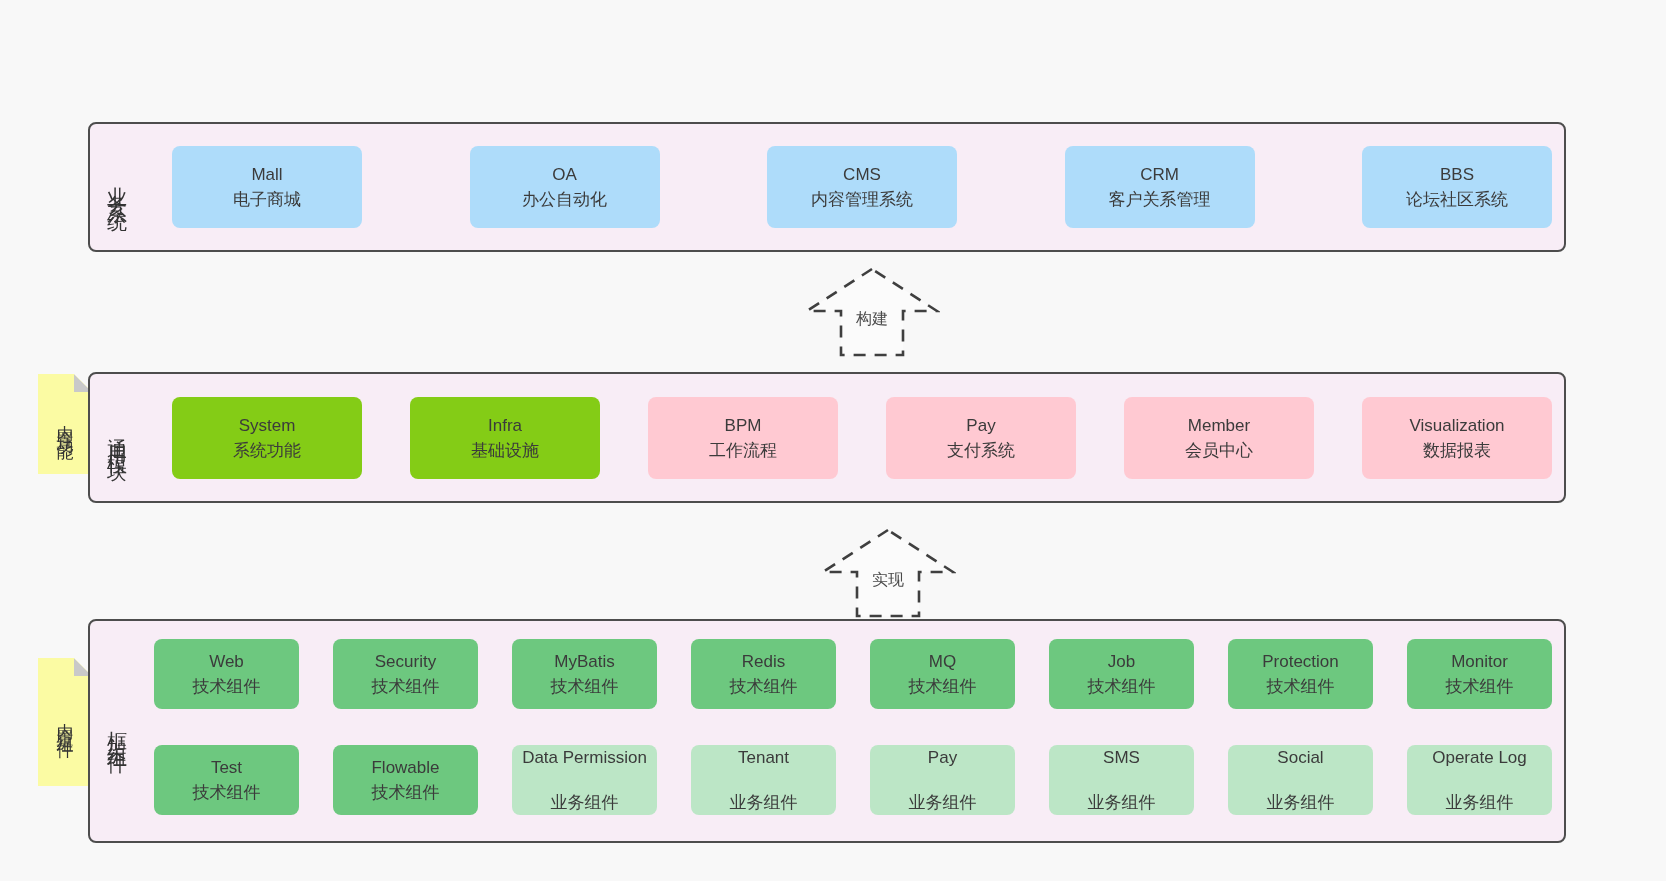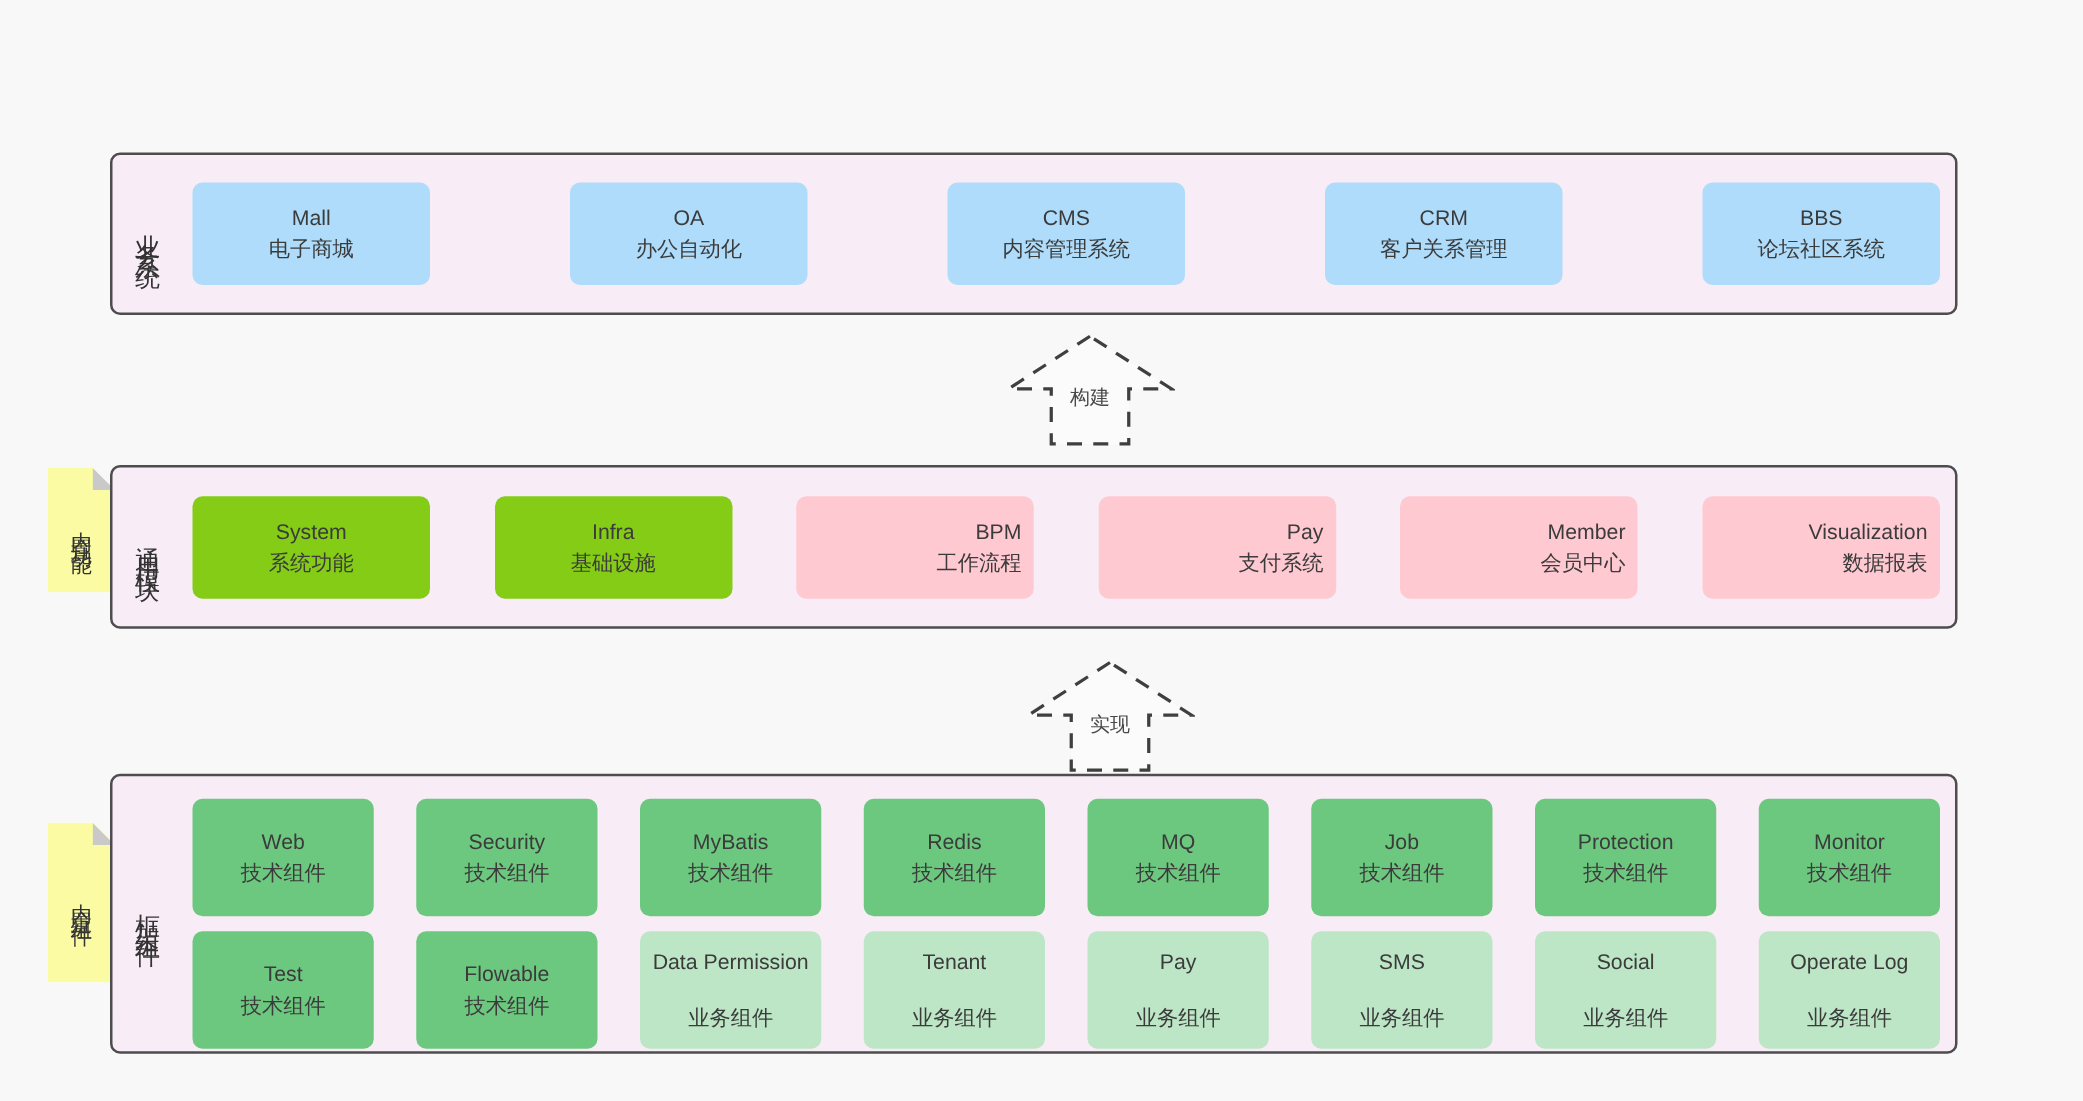--- a/index.html
+++ b/index.html
@@ -36,26 +36,26 @@
   .row-mid { top:0; height:100%; align-items:center; }
   .layer-3 .row-1 { top:18px; }
   .layer-3 .row-2 { top:124px; }
 
   .box {
     border-radius:8px;
     display:flex; flex-direction:column; align-items:center; justify-content:center;
     text-align:center; font-size:17px; line-height:25px;
     box-sizing:border-box; padding:0 10px;
   }
-  .layer-1 .box, .layer-2 .box { width:190px; height:82px; }
-  .layer-3 .box { width:145px; height:94px; }
+  .layer-1 .box, .layer-2 .box { width:190px; height:82px;margin-left:18px; }
+  .layer-3 .box { width:145px; height:70px; }
 
   .v-blue   { background:#aedcfa; }
   .v-red    { background:#84cc16; }
-  .v-pink   { background:#ffc9d2;align-items:flex-end; }
+  .v-pink   { background:#ffc9d2; }
   .v-green  { background:#6dc87f; }
   .v-lgreen { background:#bce6c6;gap:20px; }
 
   .sticky {
     position:absolute; width:54px; background:#fbfba3; z-index:0;
     clip-path:polygon(0 0, calc(100% - 18px) 0, 100% 18px, 100% 100%, 0 100%);
     display:flex; align-items:center; justify-content:center;
   }
   .sticky-2 { left:38px; top:374px; height:100px; }
   .sticky-3 { left:38px; top:658px; height:128px; }

